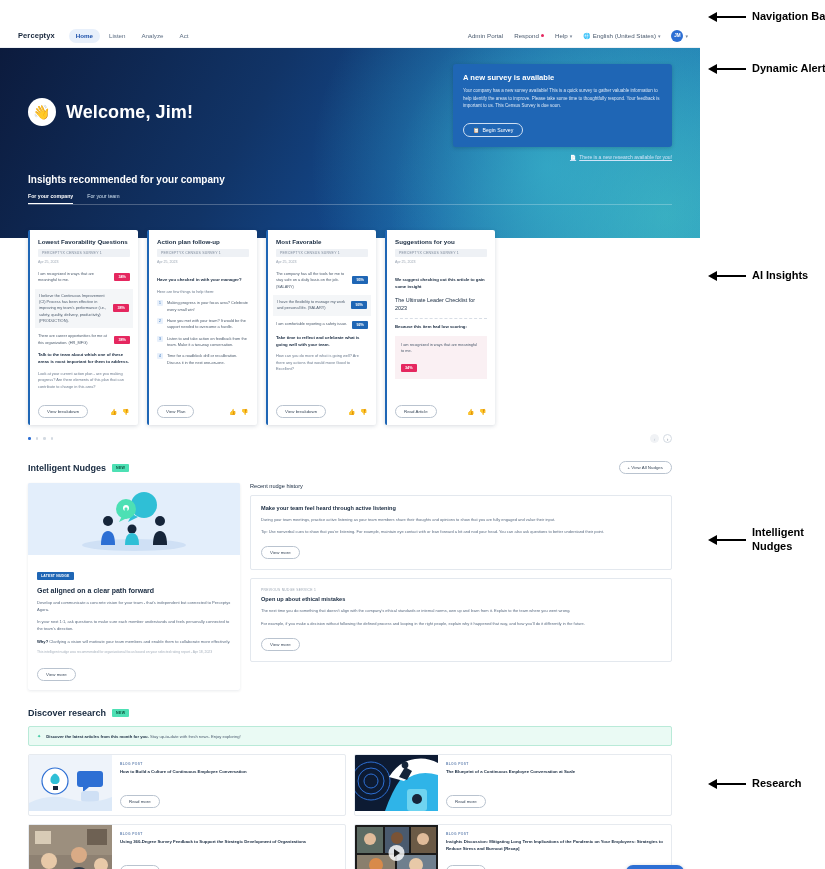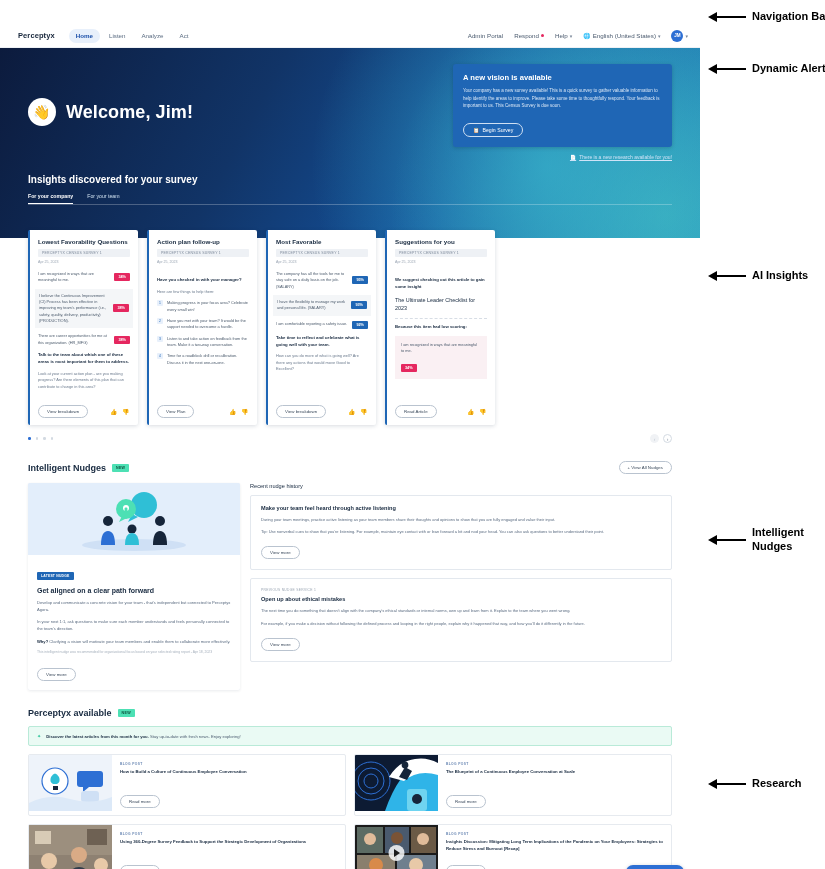--- a/index.html
+++ b/index.html
@@ -245,37 +245,37 @@
 
   <div class="hero">
     <div class="hero-inner">
       <div class="hero-top">
         <div class="welcome-wrap">
           <div class="wave-circle">👋</div>
           <div class="welcome-text">Welcome, Jim!</div>
         </div>
         <div>
           <div class="alert-card">
-            <div class="alert-title">A new vision is available</div>
+            <div class="alert-title">A new survey is available</div>
             <div class="alert-body">Your company has a new survey available! This is a quick survey to gather valuable information to help identify the areas to improve. Please take some time to thoughtfully respond. Your feedback is important to us. This Census Survey is due soon.</div>
             <div class="alert-btn">
               <span>📋</span>
               <span>Begin Survey</span>
             </div>
           </div>
           <div class="research-link">
             <span>📄</span>
             <span>There is a new research available for you!</span>
           </div>
         </div>
       </div>
     </div>
 
     <div class="insights-head">
-      <div class="insights-title">Insights discovered for your survey</div>
+      <div class="insights-title">Insights recommended for your company</div>
       <div class="ins-tabs">
         <div class="ins-tab active">For your company</div>
         <div class="ins-tab">For your team</div>
       </div>
     </div>
   </div>
 
   <div class="cards-row" style="margin-top:-18px;">
 
     <div class="icard">
@@ -466,21 +466,21 @@
         <div class="nh-tag">PREVIOUS NUDGE SERVICE 1</div>
         <div class="nh-h">Open up about ethical mistakes</div>
         <div class="nh-p">The next time you do something that doesn't align with the company's ethical standards or internal norms, own up and learn from it. Explain to the team where you went wrong.</div>
         <div class="nh-p">For example, if you make a decision without following the defined process and looping in the right people, explain why it happened that way, and how you'll do it differently in the future.</div>
         <div class="ghost-btn" style="display:inline-block;">View more</div>
       </div>
     </div>
   </div>
 
   <div class="sec-head">
-    <div class="sec-title">Perceptyx available</div>
+    <div class="sec-title">Discover research</div>
     <div class="new-badge">NEW</div>
   </div>
 
   <div class="notice">
     <span class="notice-icon">✦</span>
     <div class="notice-text">
       <b>Discover the latest articles from this month for you.</b><span> Stay up-to-date with fresh news. Enjoy exploring!</span>
     </div>
   </div>
 

